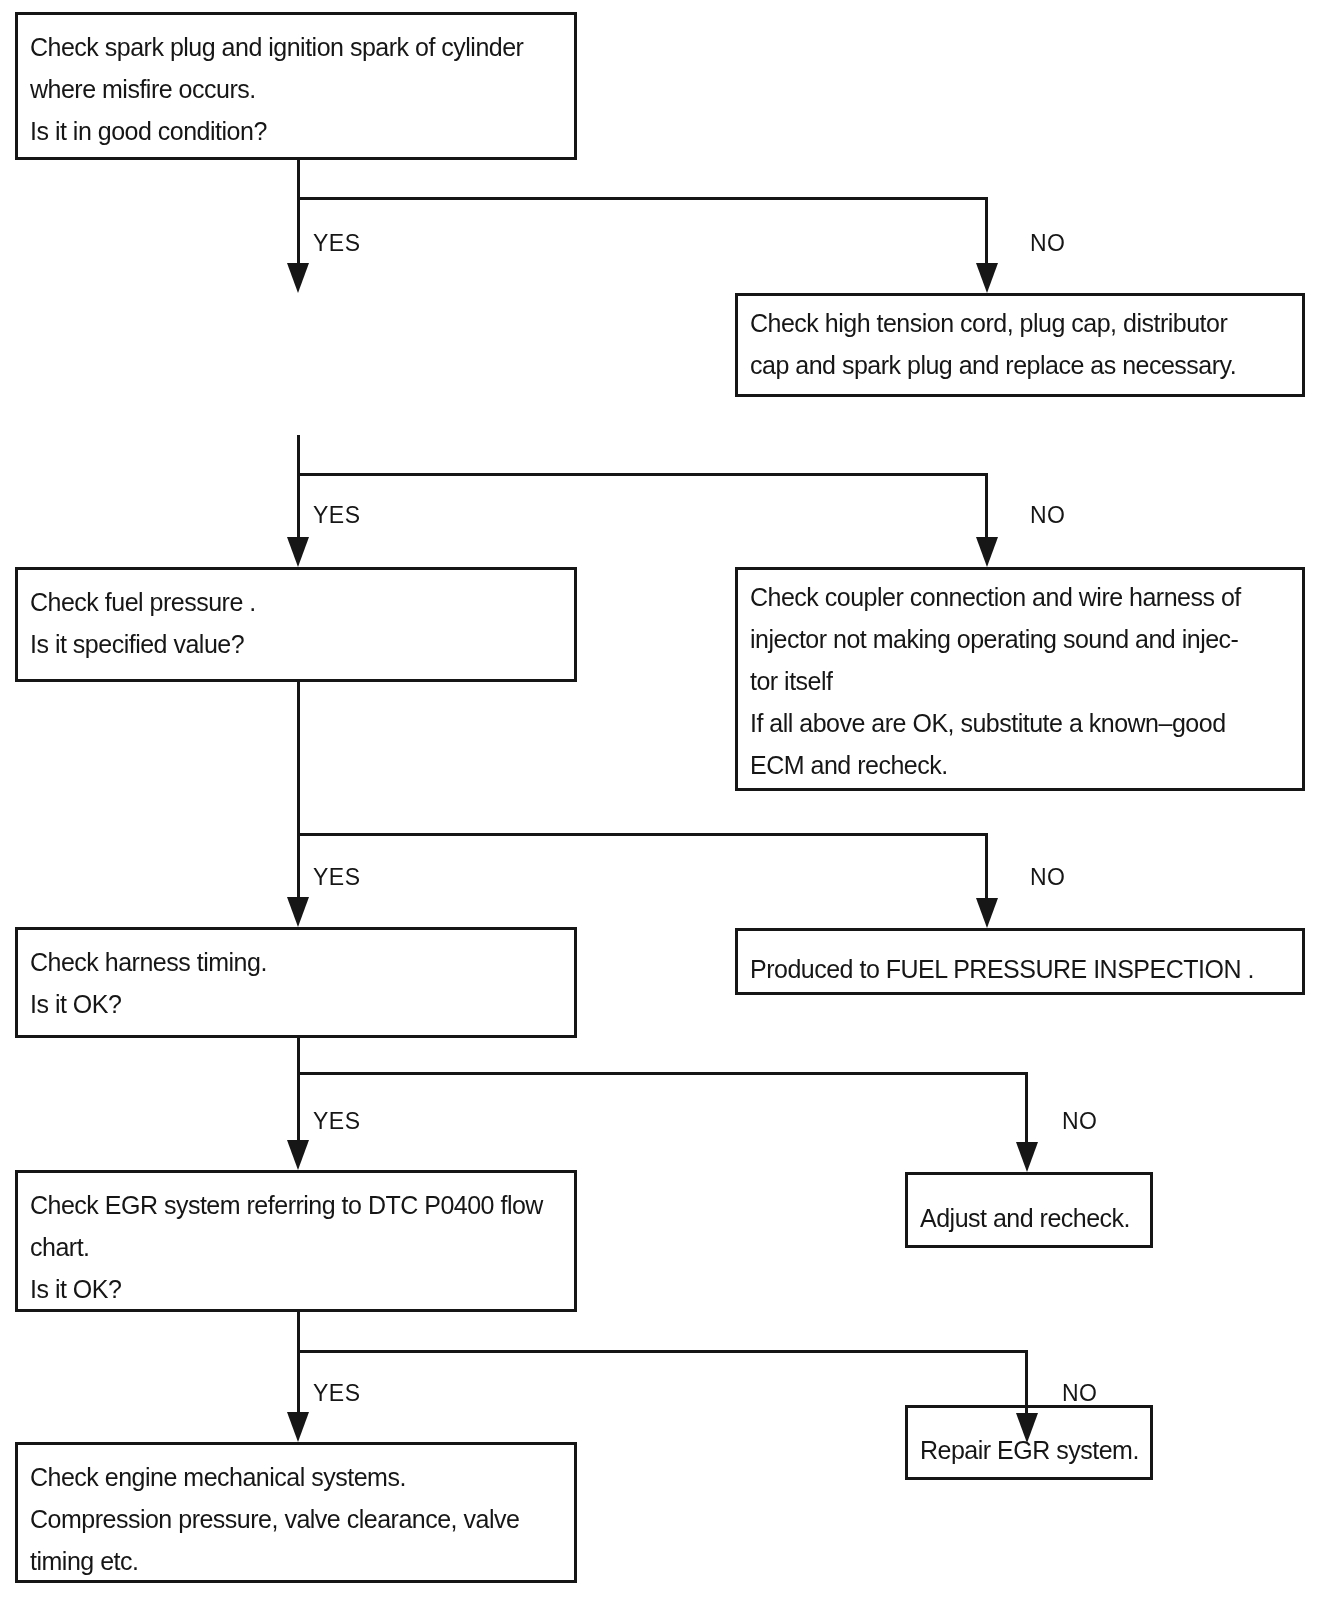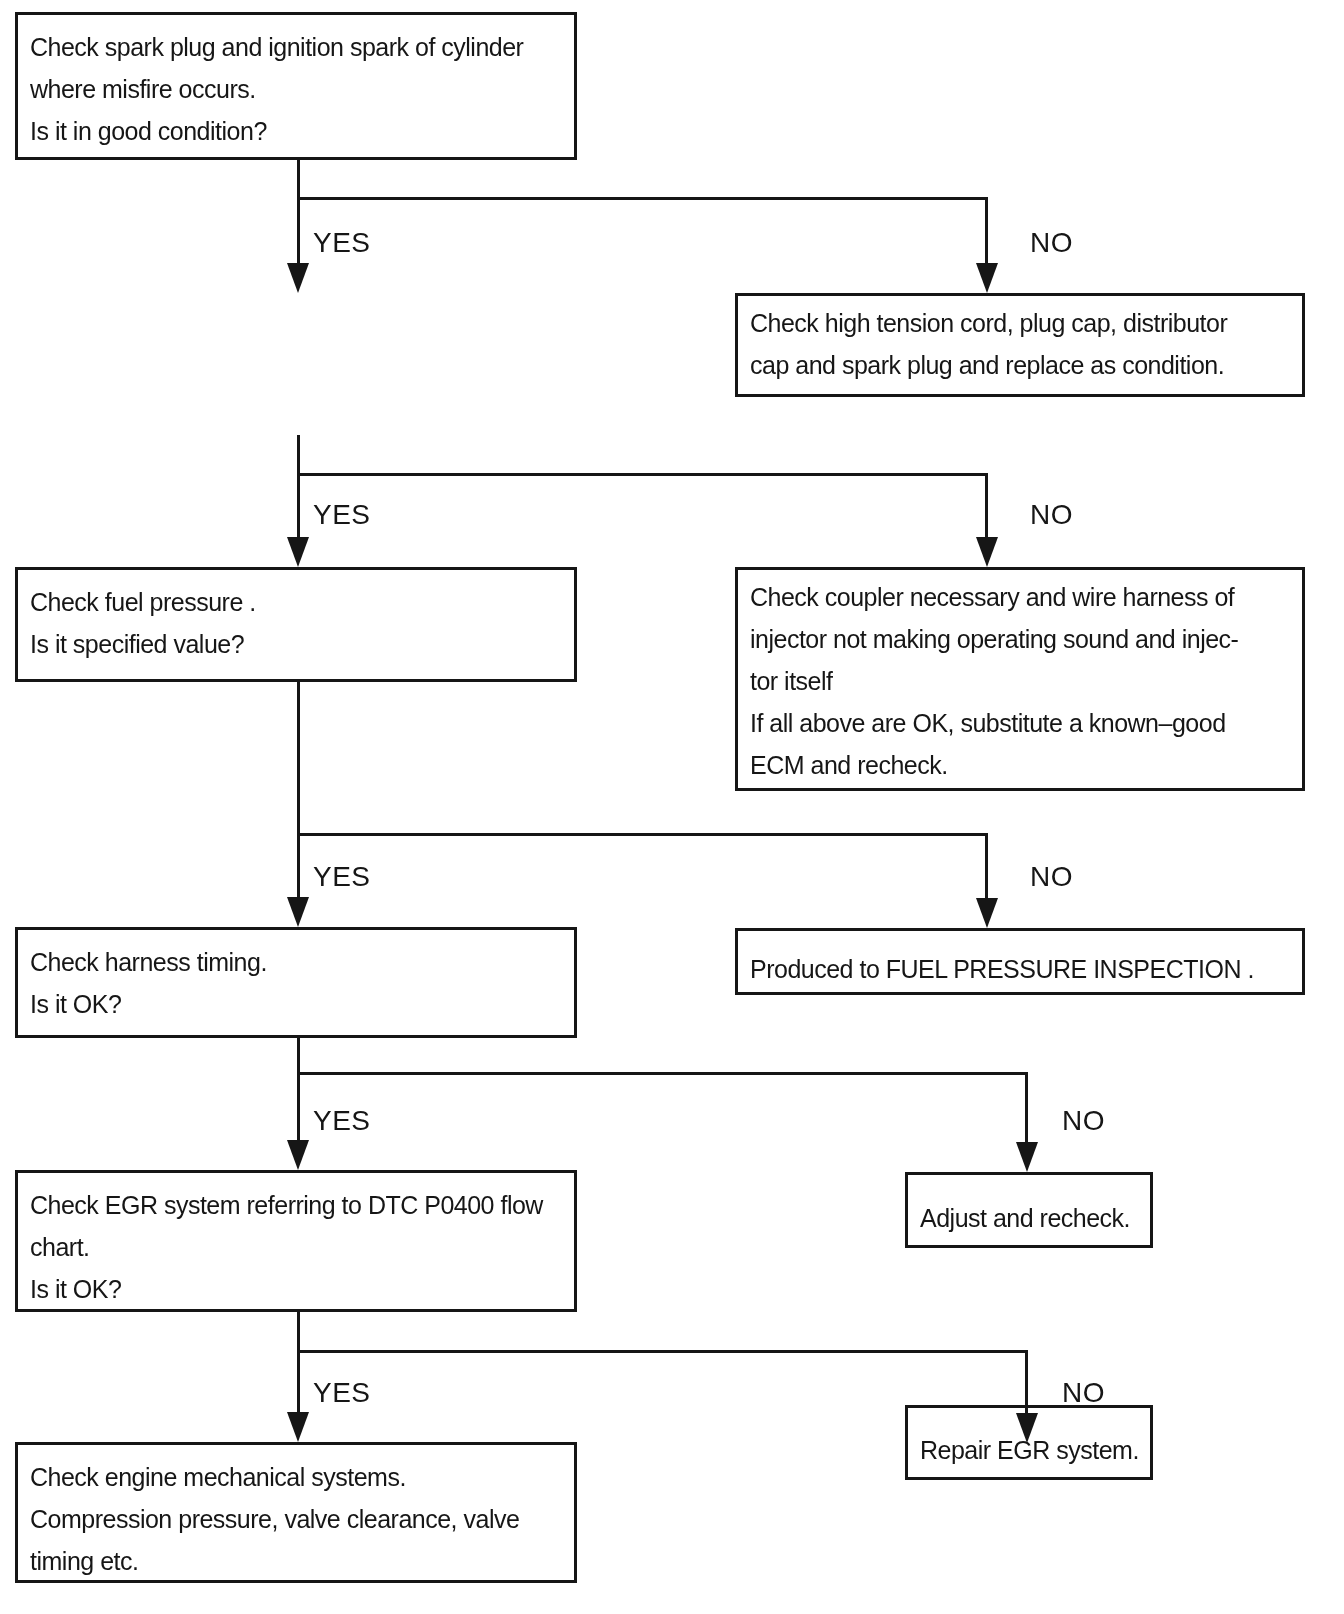--- a/index.html
+++ b/index.html
@@ -51,21 +51,21 @@
   }
   .arrow{
     position:absolute;
     width:0;height:0;
     border-left:11px solid transparent;
     border-right:11px solid transparent;
     border-top:30px solid var(--ink);
   }
   .branch-label{
     position:absolute;
-    font-size:28px;
+    font-size:23px;
     letter-spacing:0.5px;
     line-height:30px;
   }
 </style>
 </head>
 <body>
 
 <div class="stage">
 
   <div class="node" style="left:15px;top:12px;width:562px;height:148px">Check spark plug and ignition spark of cylinder
@@ -81,23 +81,23 @@
 
   <div class="node" style="left:15px;top:1170px;width:562px;height:142px">Check EGR system referring to DTC P0400 flow
 chart.
 Is it OK?</div>
 
   <div class="node" style="left:15px;top:1442px;width:562px;height:141px">Check engine mechanical systems.
 Compression pressure, valve clearance, valve
 timing etc.</div>
 
   <div class="node tight" style="left:735px;top:293px;width:570px;height:104px">Check high tension cord, plug cap, distributor
-cap and spark plug and replace as condition.</div>
+cap and spark plug and replace as necessary.</div>
 
-  <div class="node tight" style="left:735px;top:567px;width:570px;height:224px">Check coupler necessary and wire harness of
+  <div class="node tight" style="left:735px;top:567px;width:570px;height:224px">Check coupler connection and wire harness of
 injector not making operating sound and injec-
 tor itself
 If all above are OK, substitute a known–good
 ECM and recheck.</div>
 
   <div class="node center" style="left:735px;top:928px;width:570px;height:67px">Produced to FUEL PRESSURE INSPECTION .</div>
 
   <div class="node center" style="left:905px;top:1172px;width:248px;height:76px">Adjust and recheck.</div>
 
   <div class="node center" style="left:905px;top:1405px;width:248px;height:75px">Repair EGR system.</div>

